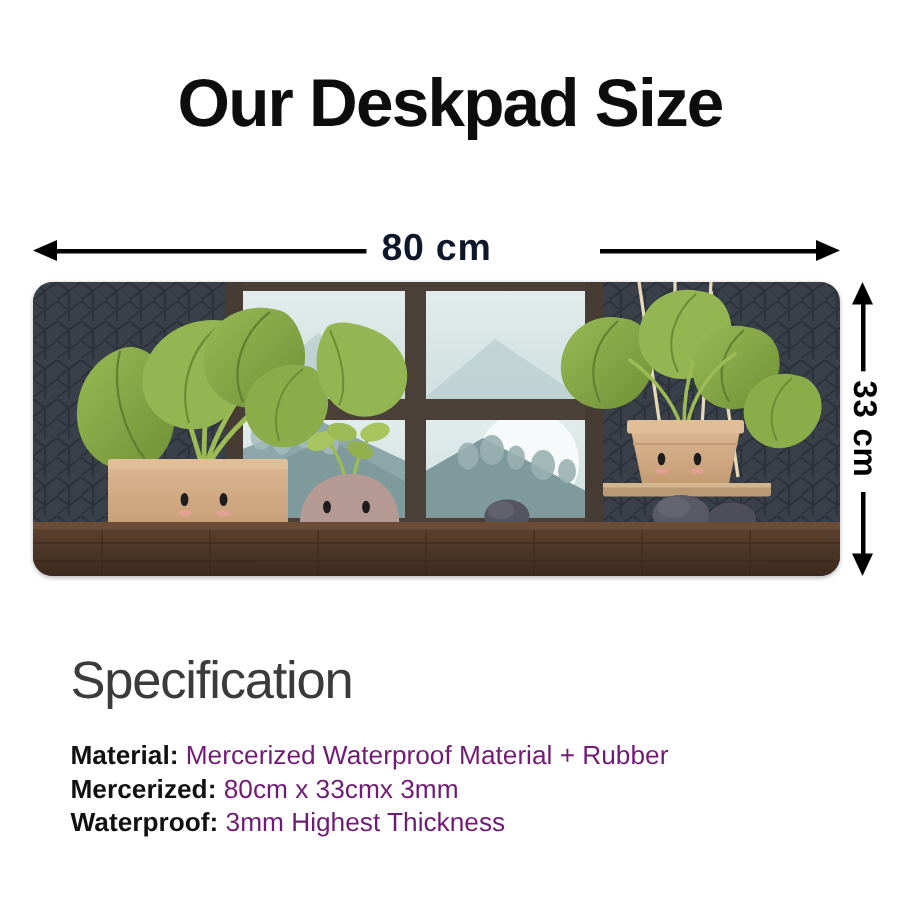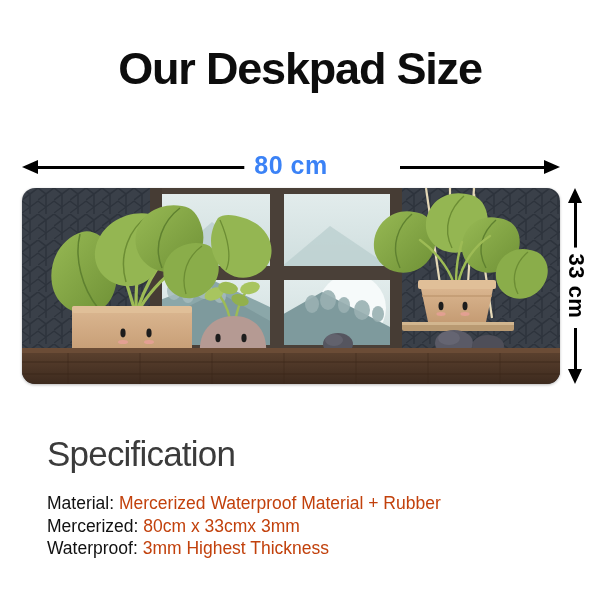--- a/index.html
+++ b/index.html
@@ -64,21 +64,21 @@
   #width-dim .head-right { right: 0; border-left: 16px solid #000; }
 
   #width-label {
     position: absolute;
     left: 50%;
     top: -2px;
     transform: translateX(-50%);
     font-size: 25px;
     font-weight: bold;
     letter-spacing: 0.5px;
-    color: #3b82f6;
+    color: #0f172a;
     background: #fff;
     padding: 0 10px;
     line-height: 30px;
   }
 
   
   #height-dim {
     position: absolute;
     left: 563px;
     top: 188px;
@@ -150,26 +150,26 @@
     top: 492px;
     width: 520px;
   }
   .spec-row {
     font-size: 17.5px;
     line-height: 22.5px;
     color: #1a1a1a;
     white-space: nowrap;
   }
   .spec-key {
-    font-weight: normal;
+    font-weight: bold;
     color: #111;
   }
   .spec-val {
     font-weight: normal;
-    color: #c2410c;
+    color: #701a75;
   }
 </style>
 </head>
 <body>
 
 <div id="page">
 
   <div id="title">Our Deskpad Size</div>
 
   <div id="width-dim">

